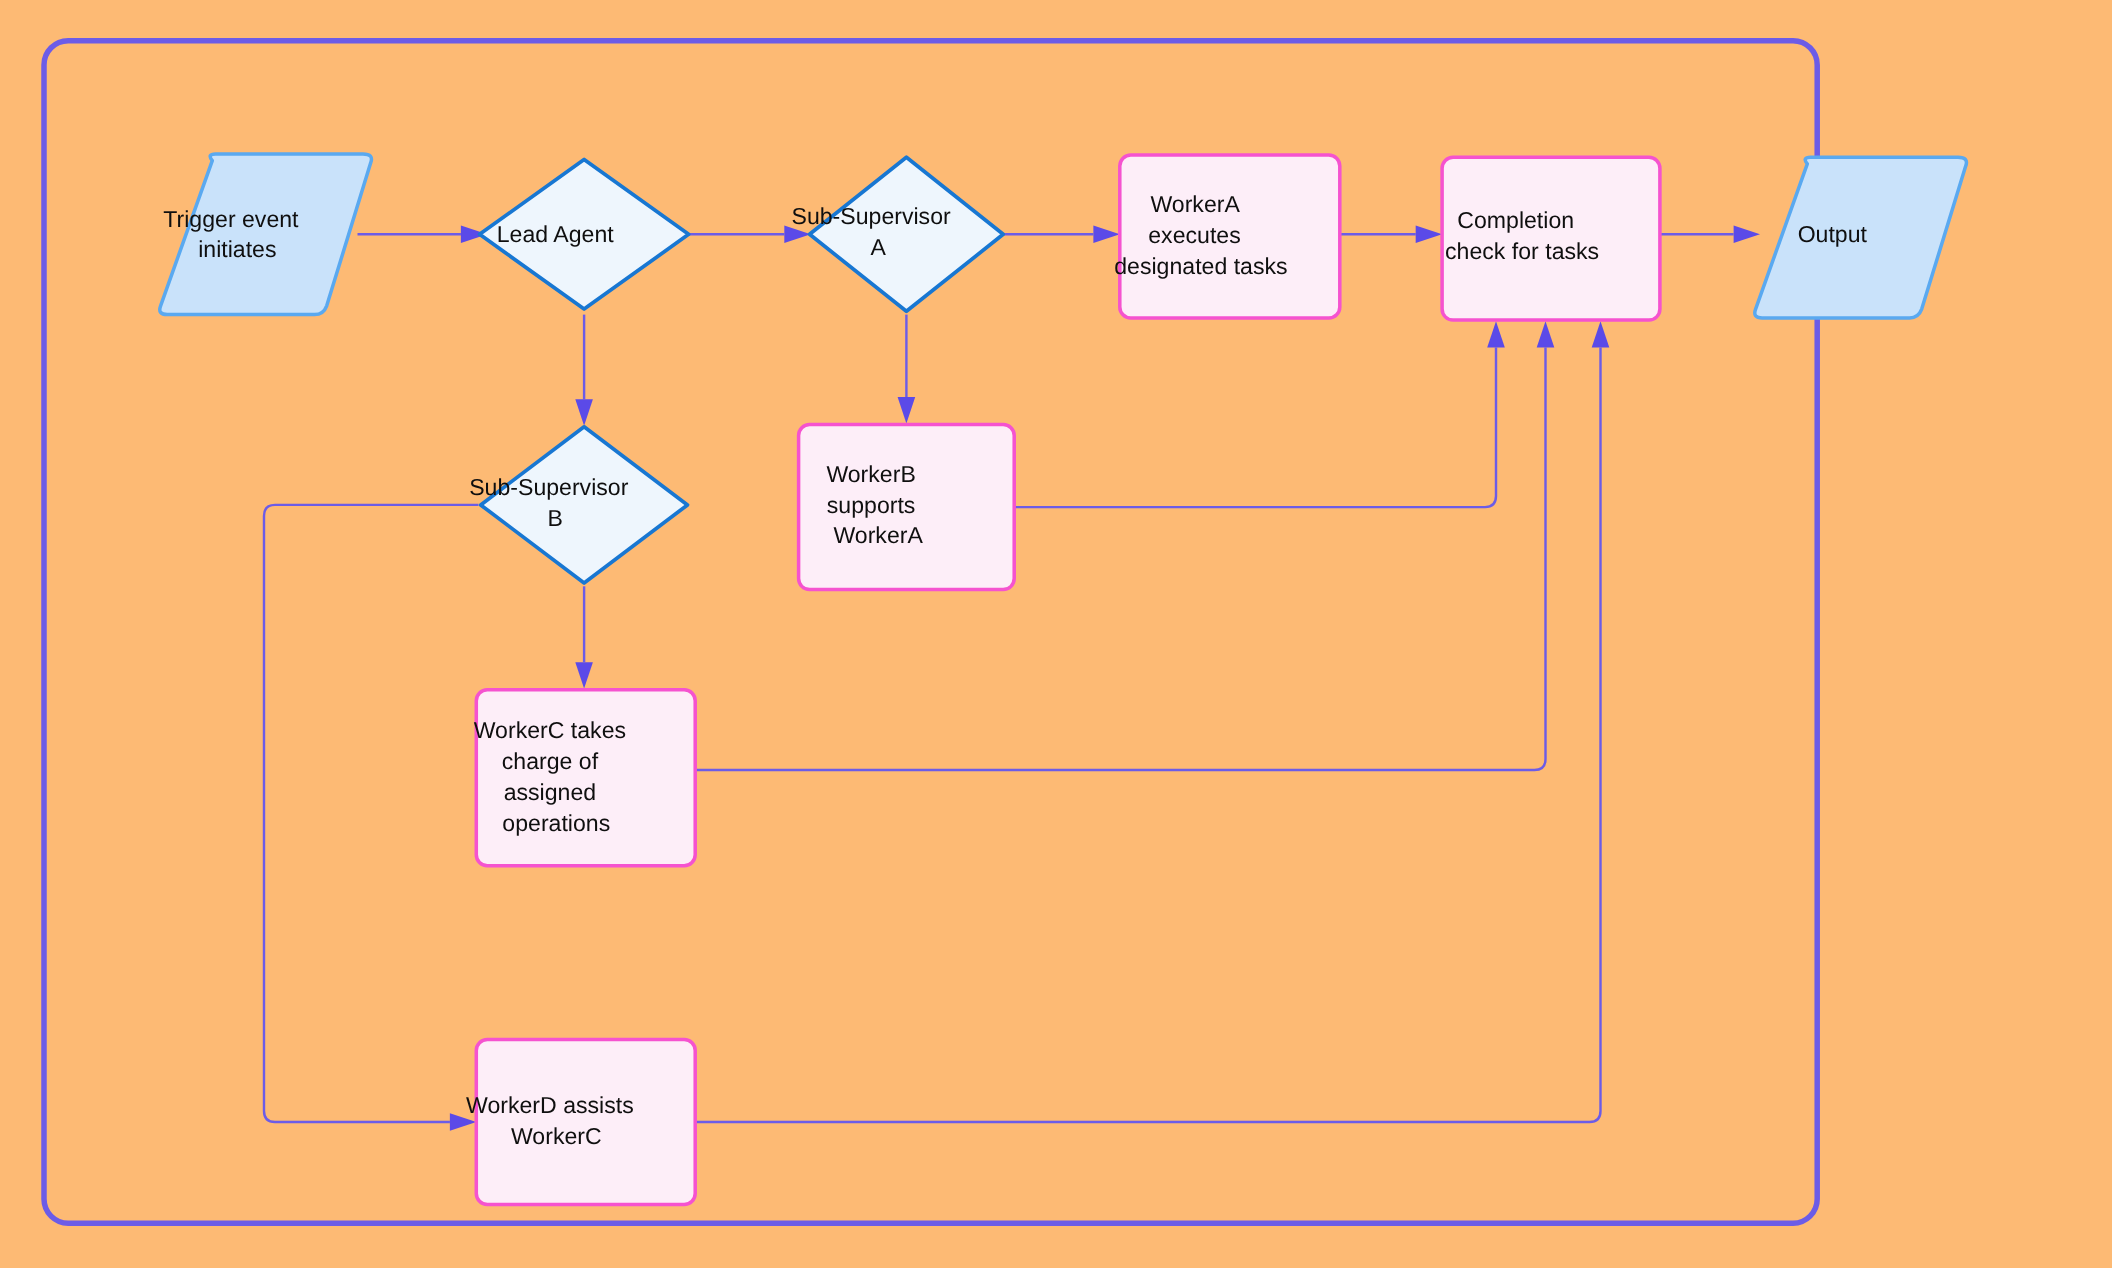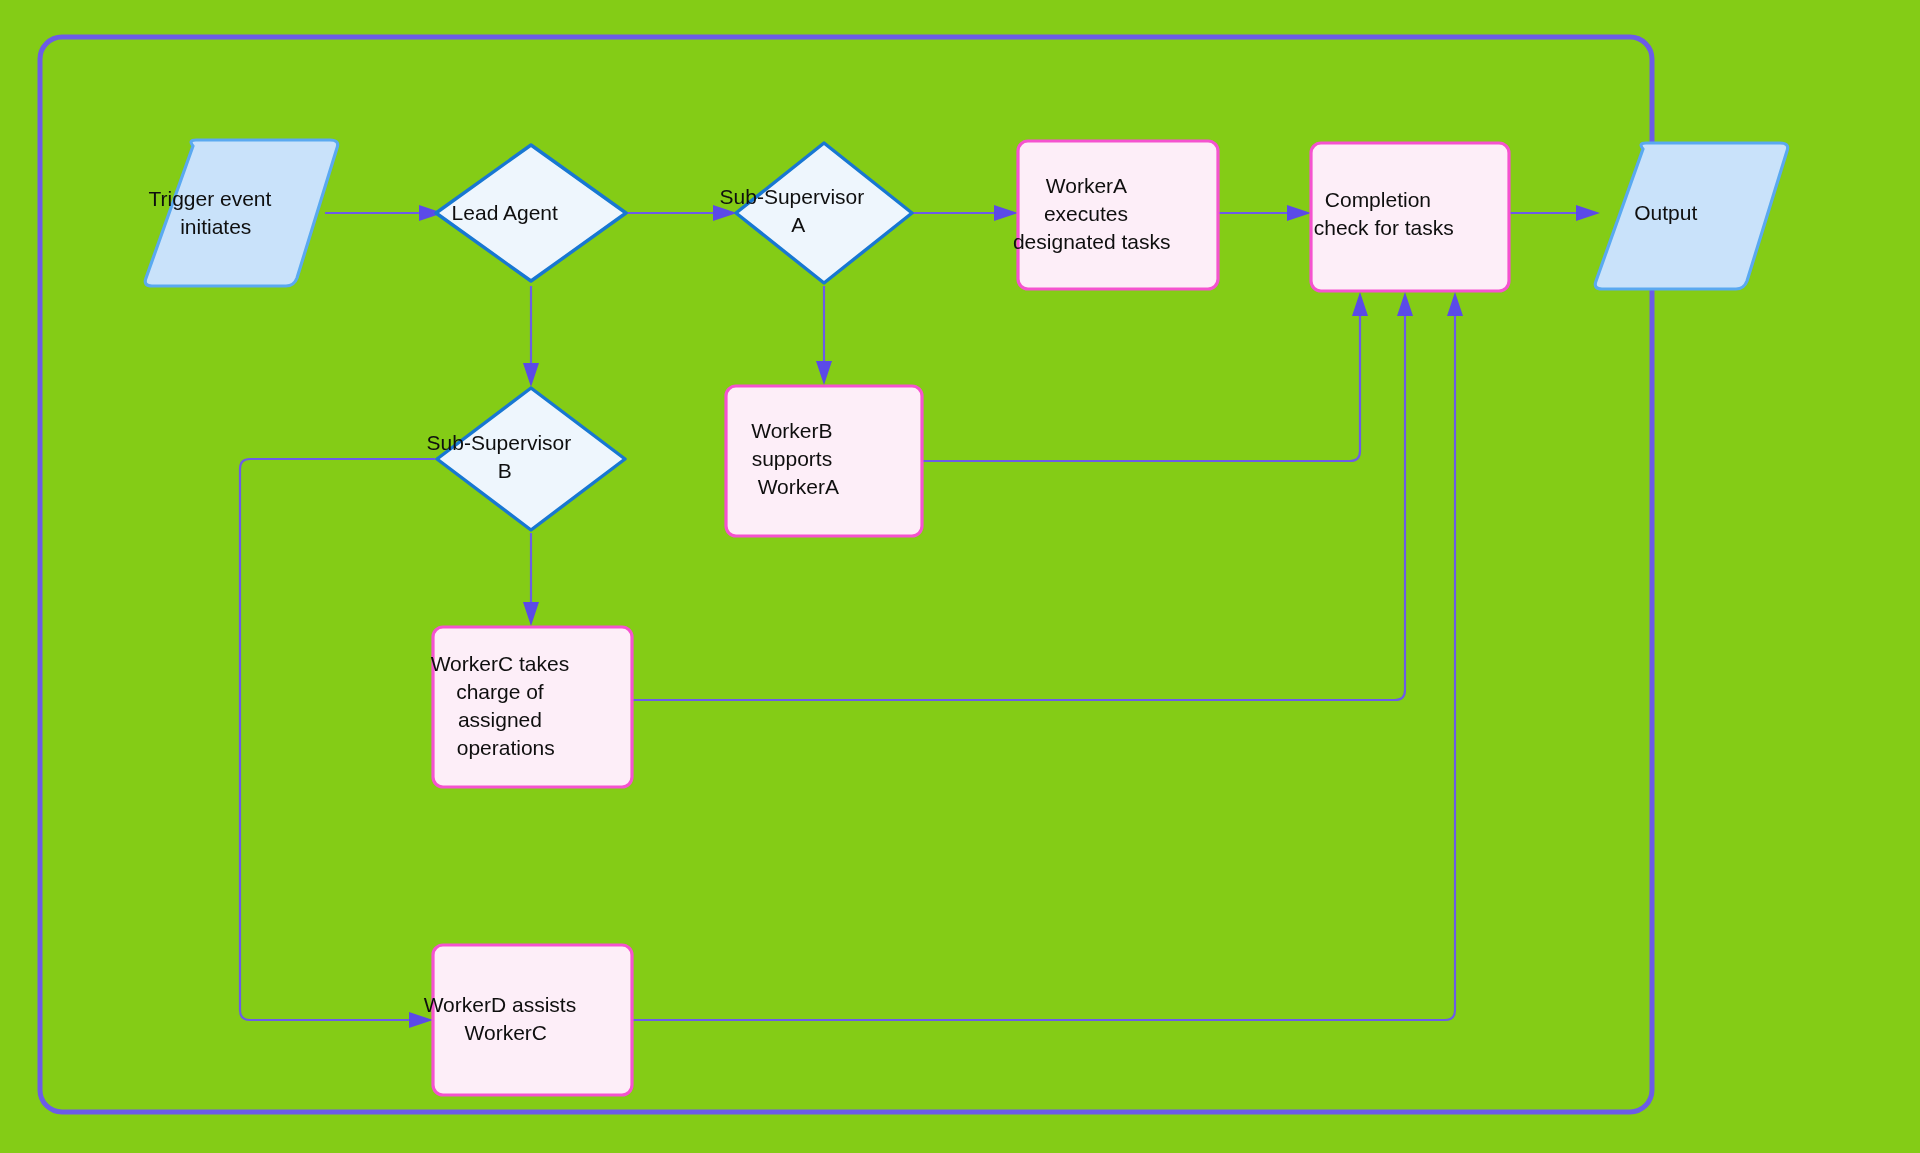--- a/index.html
+++ b/index.html
@@ -10,21 +10,21 @@
   body {
     width: 1920px;
     height: 1153px;
     font-family: "Liberation Sans", sans-serif;
     overflow: hidden;
   }
   #canvas {
     position: relative;
     width: 1920px;
     height: 1153px;
-    background: #84cc16;
+    background: #fdba74;
     text-decoration: underline;
   }
   svg#flow {
     display: block;
     width: 1920px;
     height: 1153px;
   }
   .node-label {
     font-family: "Liberation Sans", sans-serif;
     font-size: 21px;

